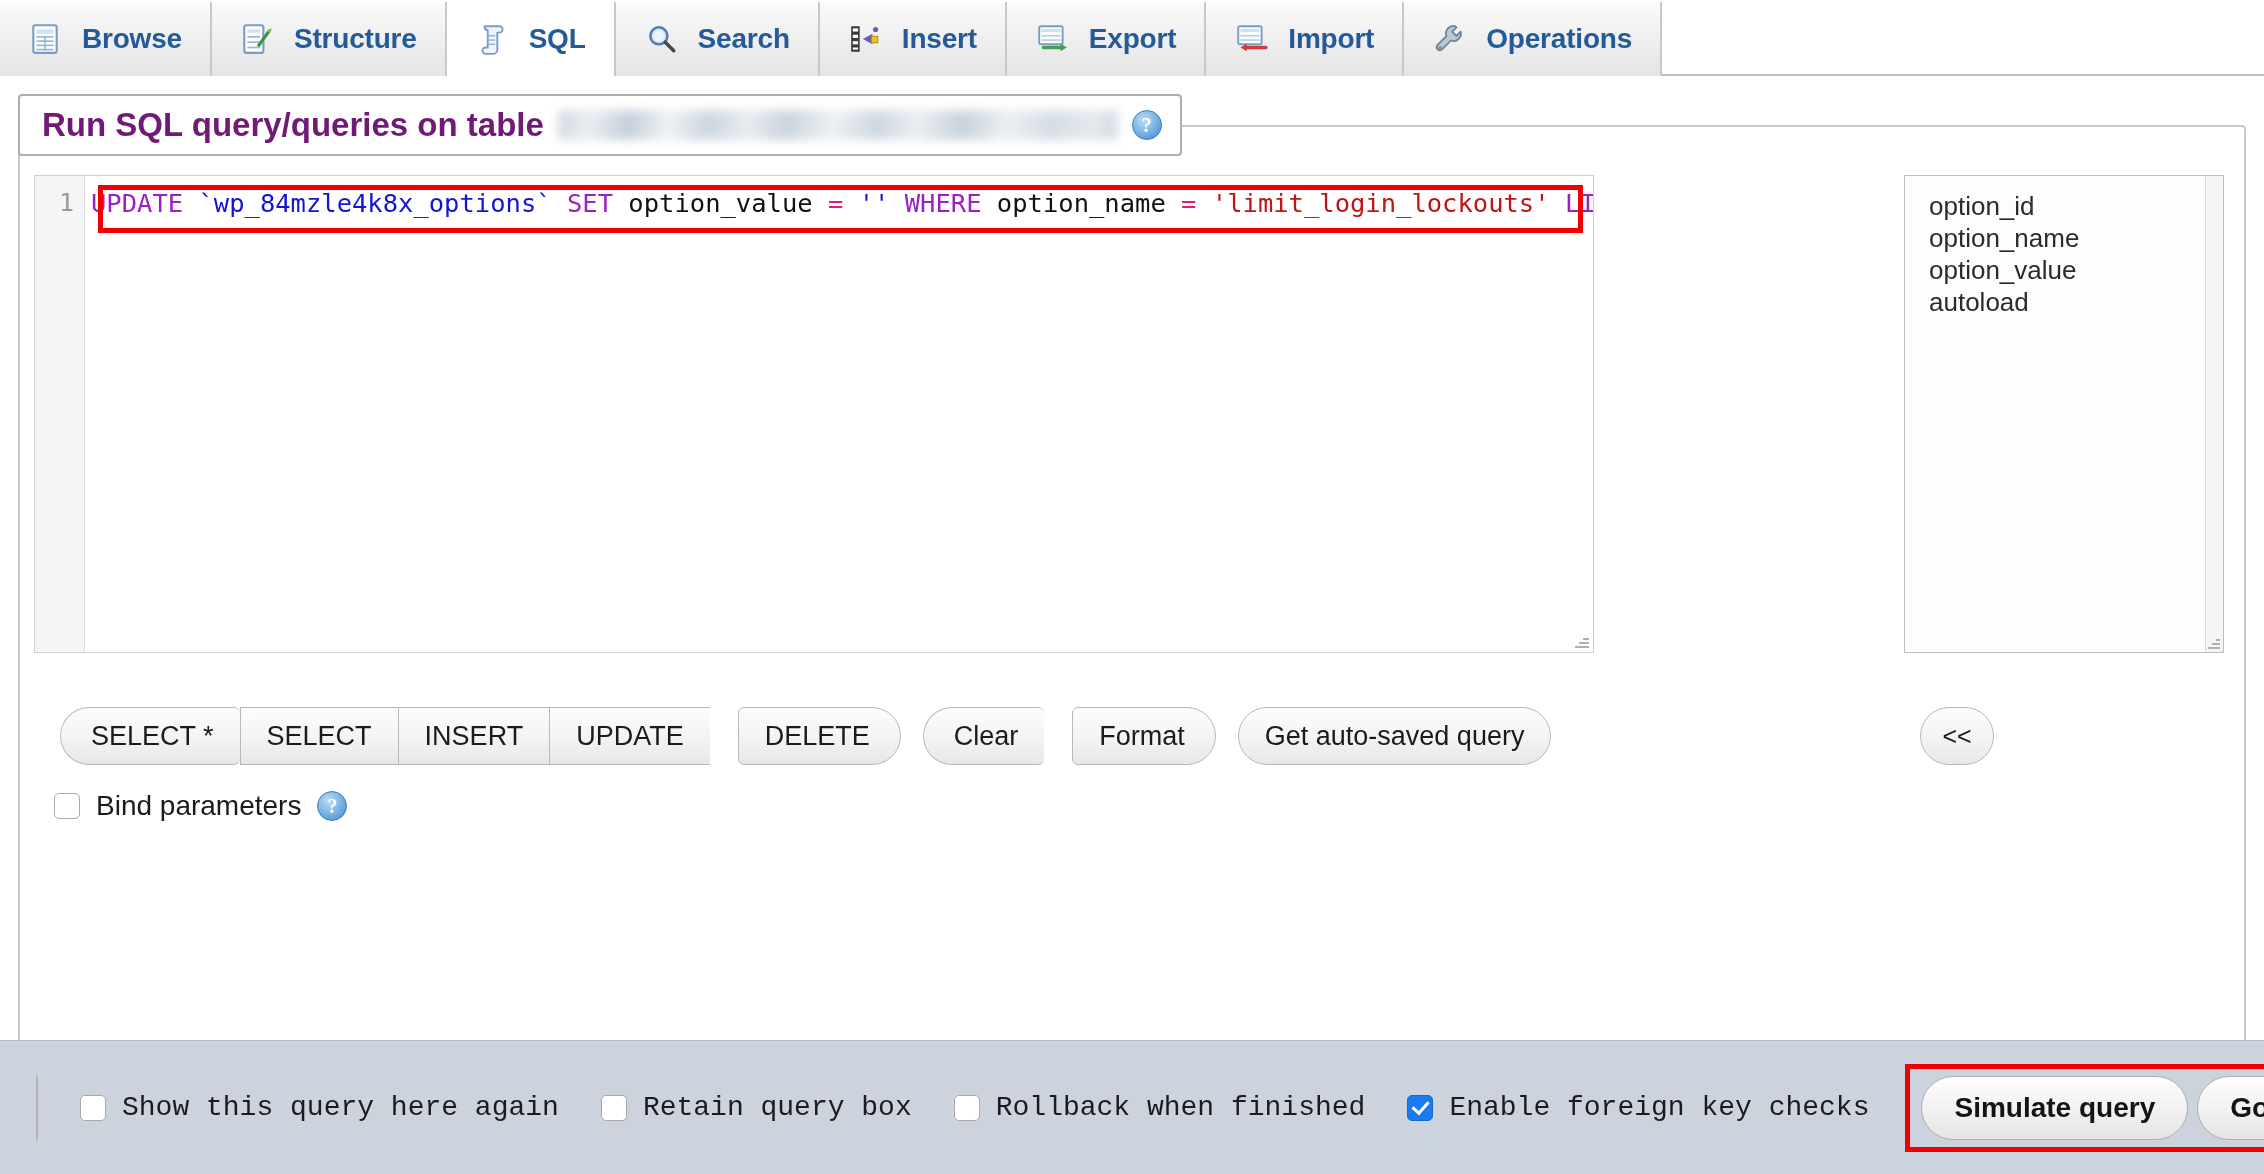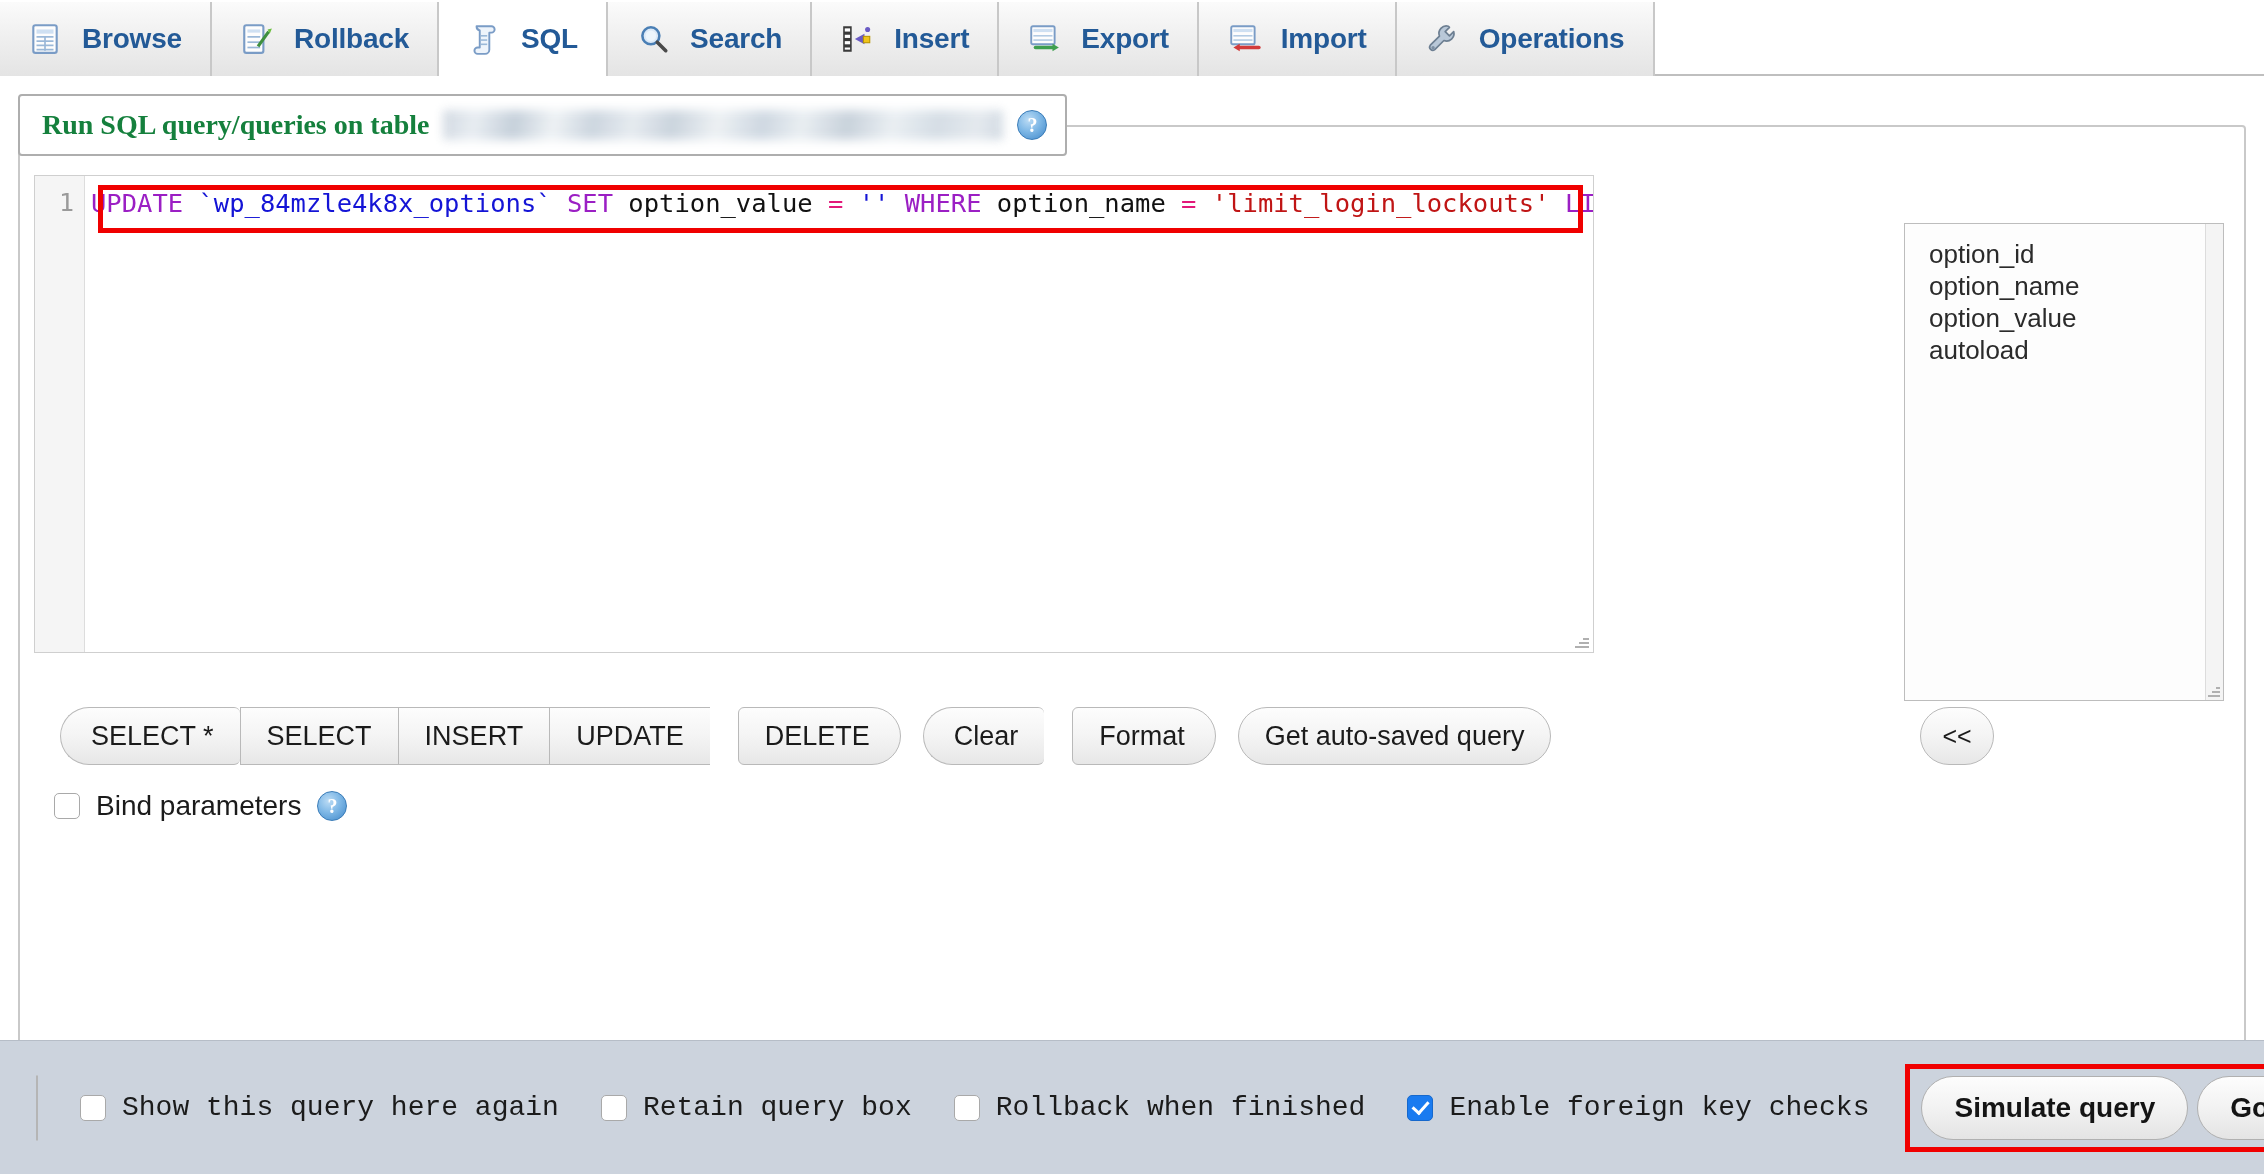--- a/index.html
+++ b/index.html
@@ -61,21 +61,21 @@
     height: 62px; min-width: 980px;
     background: #ffffff;
     border: 2px solid #aeaeae;
     border-radius: 4px;
     display: flex; align-items: center;
     padding: 0 18px 0 22px;
     gap: 14px;
     z-index: 5;
   }
   .legend-text {
-    font-size: 28px; font-weight: bold; color: #15803d; white-space: nowrap; font-family: Liberation Serif, serif;
+    font-size: 33px; font-weight: bold; color: #701a75; white-space: nowrap;
   }
   .redacted {
     width: 560px; height: 30px;
     background: linear-gradient(100deg,
       #cfd7e0 0%, #e8edf2 6%, #c3ced9 13%, #eef2f5 20%, #cad4de 27%,
       #e6ebf0 34%, #c8d2dc 41%, #edf1f4 49%, #ccd6e0 57%, #e9eef2 64%,
       #c6d0da 72%, #eaeff3 80%, #d3dce4 88%, #e4e9ee 95%, #cfd8e1 100%);
     filter: blur(5px);
     opacity: 0.95;
     border-radius: 2px;
@@ -154,21 +154,20 @@
   .resize-grip i:nth-child(3){ bottom: 10px; width: 6px; }
 
   
   .collist {
     position: absolute; left: 1884px; top: 48px;
     width: 320px; height: 478px;
     border: 1px solid #bdbdbd;
     background: #fdfdfd;
     padding: 14px 0 0 24px;
     overflow: hidden;
-    margin-top: 48px;
   }
   .collist .col {
     font-size: 26px; color: #2b2b2b; line-height: 32px;
     cursor: pointer;
   }
   .collist .cl-scroll {
     position: absolute; right: 0; top: 0; width: 18px; height: 100%;
     background: #f4f4f4; border-left: 1px solid #dcdcdc;
   }
   .collist .cl-grip {
@@ -316,21 +315,21 @@
     <div class="tab">
       <svg class="ticon" viewBox="0 0 32 32">
         <rect x="4" y="3" width="18" height="26" rx="2" fill="#fdfdfd" stroke="#7a9cc6" stroke-width="2"></rect>
         <rect x="7" y="7" width="12" height="3" fill="#cfe0f2"></rect>
         <line x1="7" y1="14" x2="19" y2="14" stroke="#9ab8d8" stroke-width="1.6"></line>
         <line x1="7" y1="19" x2="19" y2="19" stroke="#9ab8d8" stroke-width="1.6"></line>
         <line x1="7" y1="24" x2="19" y2="24" stroke="#9ab8d8" stroke-width="1.6"></line>
         <path d="M17 23 L27 9" stroke="#3f8f3f" stroke-width="3" fill="none"></path>
         <path d="M26 7 L30 6 L28 11 Z" fill="#6cbf3f"></path>
       </svg>
-      <span class="tab-label">Rollback</span>
+      <span class="tab-label">Structure</span>
     </div>
 
     <div class="tab active">
       <svg class="ticon" viewBox="0 0 32 32">
         <path d="M9 4 h14 a3 3 0 0 1 0 6 h-2 v16 a4 4 0 0 1 -4 4 h-7 a3 3 0 0 1 0 -6 h2 v-16 a4 4 0 0 1 -3 -4 z" fill="#eef4fb" stroke="#7a9cc6" stroke-width="1.8" stroke-linejoin="round"></path>
         <line x1="13" y1="13" x2="19" y2="13" stroke="#9ab8d8" stroke-width="1.5"></line>
         <line x1="13" y1="17" x2="19" y2="17" stroke="#9ab8d8" stroke-width="1.5"></line>
         <line x1="13" y1="21" x2="19" y2="21" stroke="#9ab8d8" stroke-width="1.5"></line>
       </svg>
       <span class="tab-label">SQL</span>

